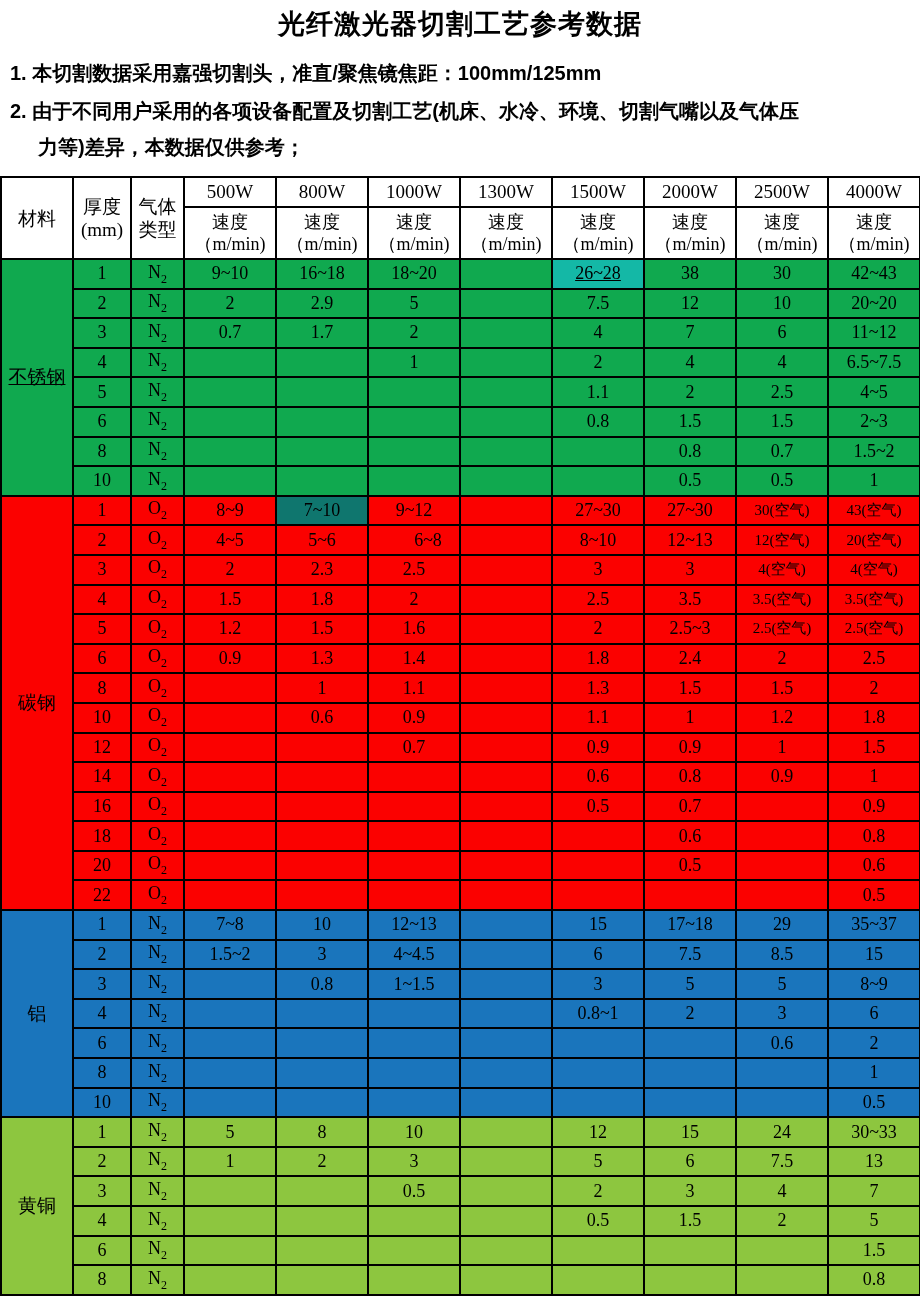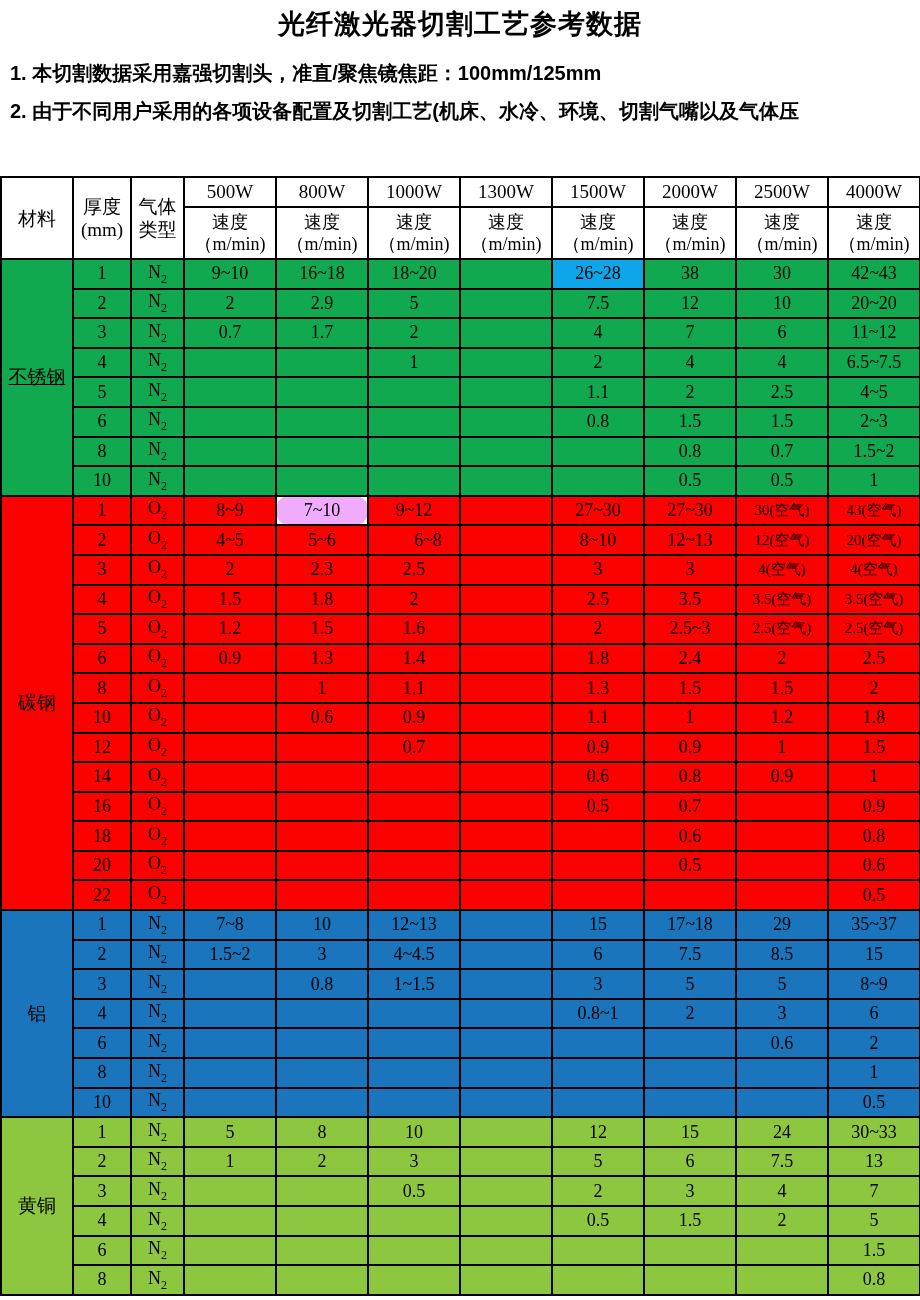--- a/index.html
+++ b/index.html
@@ -54,20 +54,21 @@
 <body>
 
 <div class="page-title">光纤激光器切割工艺参考数据</div>
 
 <div class="note note-1">
   <span class="note-line">1. 本切割数据采用嘉强切割头，准直/聚焦镜焦距：100mm/125mm</span>
 </div>
 
 <div class="note note-2">
   <span class="note-line">2. 由于不同用户采用的各项设备配置及切割工艺(机床、水冷、环境、切割气嘴以及气体压</span>
+  <span class="note-line note-cont">力等)差异，本数据仅供参考；</span>
 </div>
 
 <table class="cut-table">
   <colgroup>
       <col style="width: 72px;">
       <col style="width: 58px;">
       <col style="width: 53px;">
       <col style="width: 92px;">
       <col style="width: 92px;">
       <col style="width: 92px;">
@@ -134,21 +135,21 @@
     </thead>
   <tbody>
       <tr>
         <td rowspan="8" class="material" style="background-color: rgb(16, 169, 79); text-decoration: underline;">不锈钢</td>
         <td class="cell" style="background-color: rgb(16, 169, 79);">1</td>
         <td class="cell gas" style="background-color: rgb(16, 169, 79);">N<sub>2</sub></td>
         <td class="cell" style="background-color: rgb(16, 169, 79);">9~10</td>
         <td class="cell" style="background-color: rgb(16, 169, 79);">16~18</td>
         <td class="cell" style="background-color: rgb(16, 169, 79);">18~20</td>
         <td class="cell" style="background-color: rgb(16, 169, 79);"></td>
-        <td class="cell" style="background-color: #0ea5e9;">26~28</td>
+        <td class="cell" style="background-color: #14b8a6; text-decoration: underline;">26~28</td>
         <td class="cell" style="background-color: rgb(16, 169, 79);">38</td>
         <td class="cell" style="background-color: rgb(16, 169, 79);">30</td>
         <td class="cell" style="background-color: rgb(16, 169, 79);">42~43</td>
       </tr>
       <tr>
         <td class="cell" style="background-color: rgb(16, 169, 79);">2</td>
         <td class="cell gas" style="background-color: rgb(16, 169, 79);">N<sub>2</sub></td>
         <td class="cell" style="background-color: rgb(16, 169, 79);">2</td>
         <td class="cell" style="background-color: rgb(16, 169, 79);">2.9</td>
         <td class="cell" style="background-color: rgb(16, 169, 79);">5</td>
@@ -228,21 +229,21 @@
         <td class="cell" style="background-color: rgb(16, 169, 79);"></td>
         <td class="cell" style="background-color: rgb(16, 169, 79);">0.5</td>
         <td class="cell" style="background-color: rgb(16, 169, 79);">0.5</td>
         <td class="cell" style="background-color: rgb(16, 169, 79);">1</td>
       </tr>
       <tr>
         <td rowspan="14" class="material" style="background-color: rgb(251, 1, 0);">碳钢</td>
         <td class="cell" style="background-color: rgb(251, 1, 0);">1</td>
         <td class="cell gas" style="background-color: rgb(251, 1, 0);">O<sub>2</sub></td>
         <td class="cell" style="background-color: rgb(251, 1, 0);">8~9</td>
-        <td class="cell" style="background-color: #f0abfc; border-radius: 13px;">7~10</td>
+        <td class="cell" style="background-color: #0f766e;">7~10</td>
         <td class="cell" style="background-color: rgb(251, 1, 0);">9~12</td>
         <td class="cell" style="background-color: rgb(251, 1, 0);"></td>
         <td class="cell" style="background-color: rgb(251, 1, 0);">27~30</td>
         <td class="cell" style="background-color: rgb(251, 1, 0);">27~30</td>
         <td class="cell cell-air" style="background-color: rgb(251, 1, 0);">30(空气)</td>
         <td class="cell cell-air" style="background-color: rgb(251, 1, 0); margin-left: 27px;">43(空气)</td>
       </tr>
       <tr>
         <td class="cell" style="background-color: rgb(251, 1, 0);">2</td>
         <td class="cell gas" style="background-color: rgb(251, 1, 0);">O<sub>2</sub></td>

